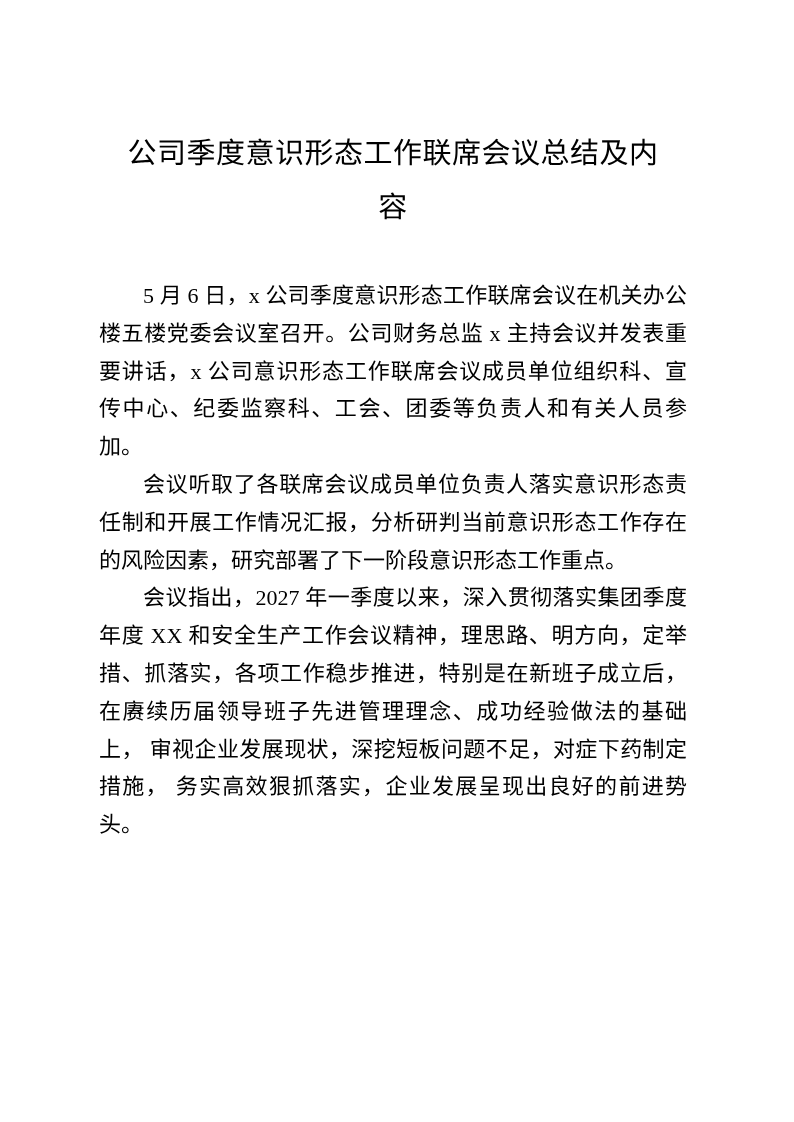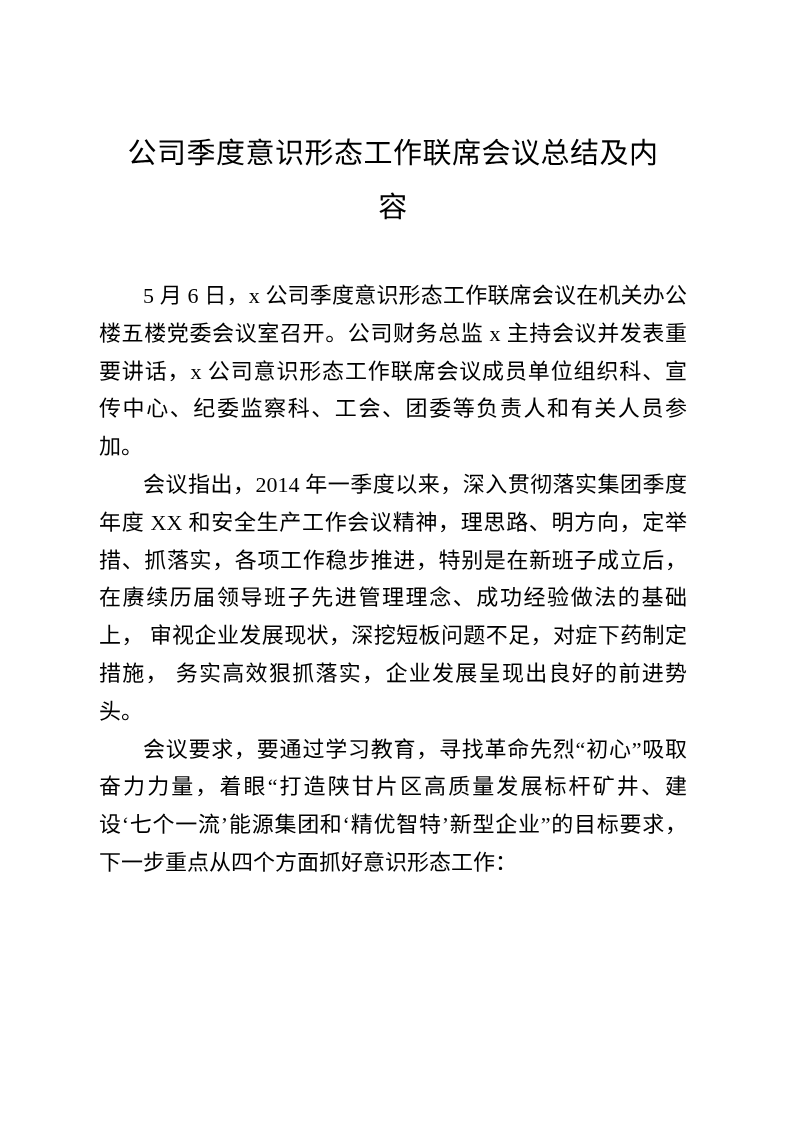--- a/index.html
+++ b/index.html
@@ -45,16 +45,16 @@
   }
 </style>
 </head>
 <body>
 
 <div class="page">
   <h1 class="doc-title">公司季度意识形态工作联席会议总结及内容</h1>
 
   <div class="doc-body">
     <p>5 月 6 日，x 公司季度意识形态工作联席会议在机关办公楼五楼党委会议室召开。公司财务总监 x 主持会议并发表重要讲话，x 公司意识形态工作联席会议成员单位组织科、宣传中心、纪委监察科、工会、团委等负责人和有关人员参加。</p>
-    <p>会议指出，2014 年一季度以来，深入贯彻落实集团季度年度 XX 和安全生产工作会议精神，理思路、明方向，定举措、抓落实，各项工作稳步推进，特别是在新班子成立后， 在赓续历届领导班子先进管理理念、成功经验做法的基础上， 审视企业发展现状，深挖短板问题不足，对症下药制定措施， 务实高效狠抓落实，企业发展呈现出良好的前进势头。</p>
-    <p>会议要求，要通过学习教育，寻找革命先烈“初心”吸取奋力力量，着眼“打造陕甘片区高质量发展标杆矿井、建设‘七个一流’能源集团和‘精优智特’新型企业”的目标要求，下一步重点从四个方面抓好意识形态工作：</p>
+    <p>会议听取了各联席会议成员单位负责人落实意识形态责任制和开展工作情况汇报，分析研判当前意识形态工作存在的风险因素，研究部署了下一阶段意识形态工作重点。</p>
+    <p>会议指出，2027 年一季度以来，深入贯彻落实集团季度年度 XX 和安全生产工作会议精神，理思路、明方向，定举措、抓落实，各项工作稳步推进，特别是在新班子成立后， 在赓续历届领导班子先进管理理念、成功经验做法的基础上， 审视企业发展现状，深挖短板问题不足，对症下药制定措施， 务实高效狠抓落实，企业发展呈现出良好的前进势头。</p>
   </div>
 </div>
 
 </body></html>

